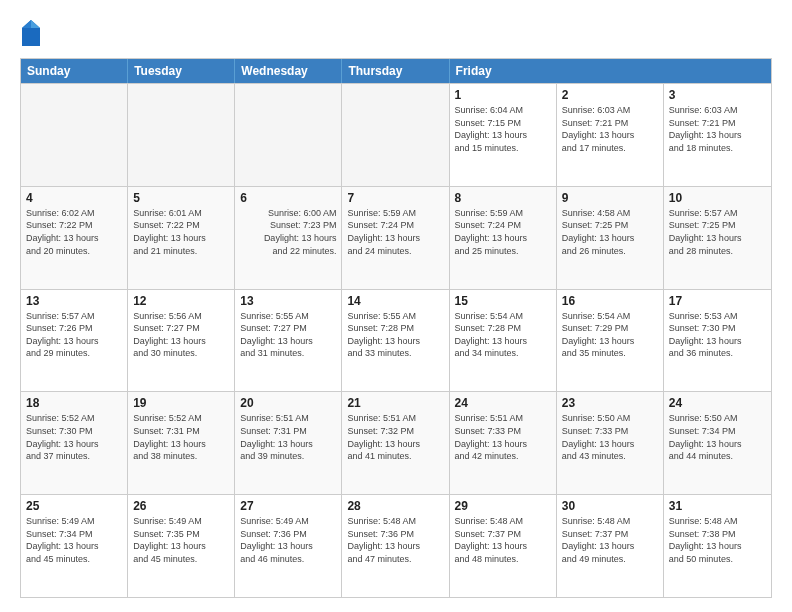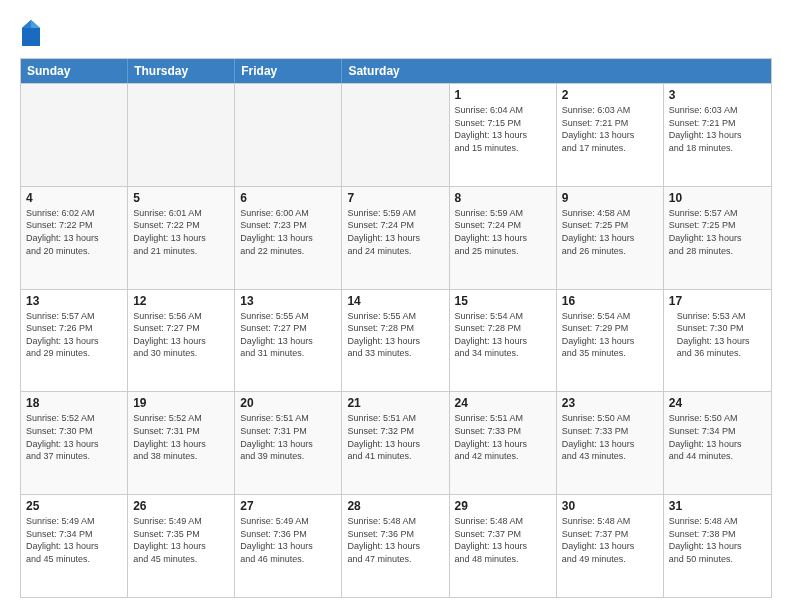--- a/index.html
+++ b/index.html
@@ -135,23 +135,24 @@
     </div>
     <div class="title-area">
       <div class="month-title"></div>
       <div class="location"></div>
     </div>
   </div>
 
   <div class="calendar">
     <div class="cal-header">
     <div class="cal-header-cell">Sunday</div>
+        <div class="cal-header-cell">Tuesday</div>
+        <div class="cal-header-cell">Wednesday</div>
         <div class="cal-header-cell">Thursday</div>
         <div class="cal-header-cell">Friday</div>
-        <div class="cal-header-cell">Saturday</div>
       </div>
     <div class="cal-body">
     <div class="cal-row">
           <div class="cal-cell empty"></div>
           <div class="cal-cell empty"></div>
           <div class="cal-cell empty"></div>
           <div class="cal-cell empty"></div>
           <div class="cal-cell">
             <div class="day-num">1</div>
             <div class="day-info" style="white-space: pre-line;">Sunrise: 6:04 AM
@@ -184,21 +185,21 @@
           </div>
           <div class="cal-cell alt">
             <div class="day-num">5</div>
             <div class="day-info" style="white-space: pre-line;">Sunrise: 6:01 AM
 Sunset: 7:22 PM
 Daylight: 13 hours
 and 21 minutes.</div>
           </div>
           <div class="cal-cell alt">
             <div class="day-num">6</div>
-            <div class="day-info" style="white-space: pre-line;">Sunrise: 6:00 AM
+            <div class="day-info" style="white-space: pre-line; text-align: right;">Sunrise: 6:00 AM
 Sunset: 7:23 PM
 Daylight: 13 hours
 and 22 minutes.</div>
           </div>
           <div class="cal-cell alt">
             <div class="day-num">7</div>
             <div class="day-info" style="white-space: pre-line;">Sunrise: 5:59 AM
 Sunset: 7:24 PM
 Daylight: 13 hours
 and 24 minutes.</div>
@@ -263,21 +264,21 @@
           </div>
           <div class="cal-cell">
             <div class="day-num">16</div>
             <div class="day-info" style="white-space: pre-line;">Sunrise: 5:54 AM
 Sunset: 7:29 PM
 Daylight: 13 hours
 and 35 minutes.</div>
           </div>
           <div class="cal-cell">
             <div class="day-num">17</div>
-            <div class="day-info" style="white-space: pre-line; margin-left: 8px;">Sunrise: 5:53 AM
+            <div class="day-info" style="white-space: pre-line;">Sunrise: 5:53 AM
 Sunset: 7:30 PM
 Daylight: 13 hours
 and 36 minutes.</div>
           </div>
         </div>
         <div class="cal-row">
           <div class="cal-cell alt">
             <div class="day-num">18</div>
             <div class="day-info" style="white-space: pre-line;">Sunrise: 5:52 AM
 Sunset: 7:30 PM

